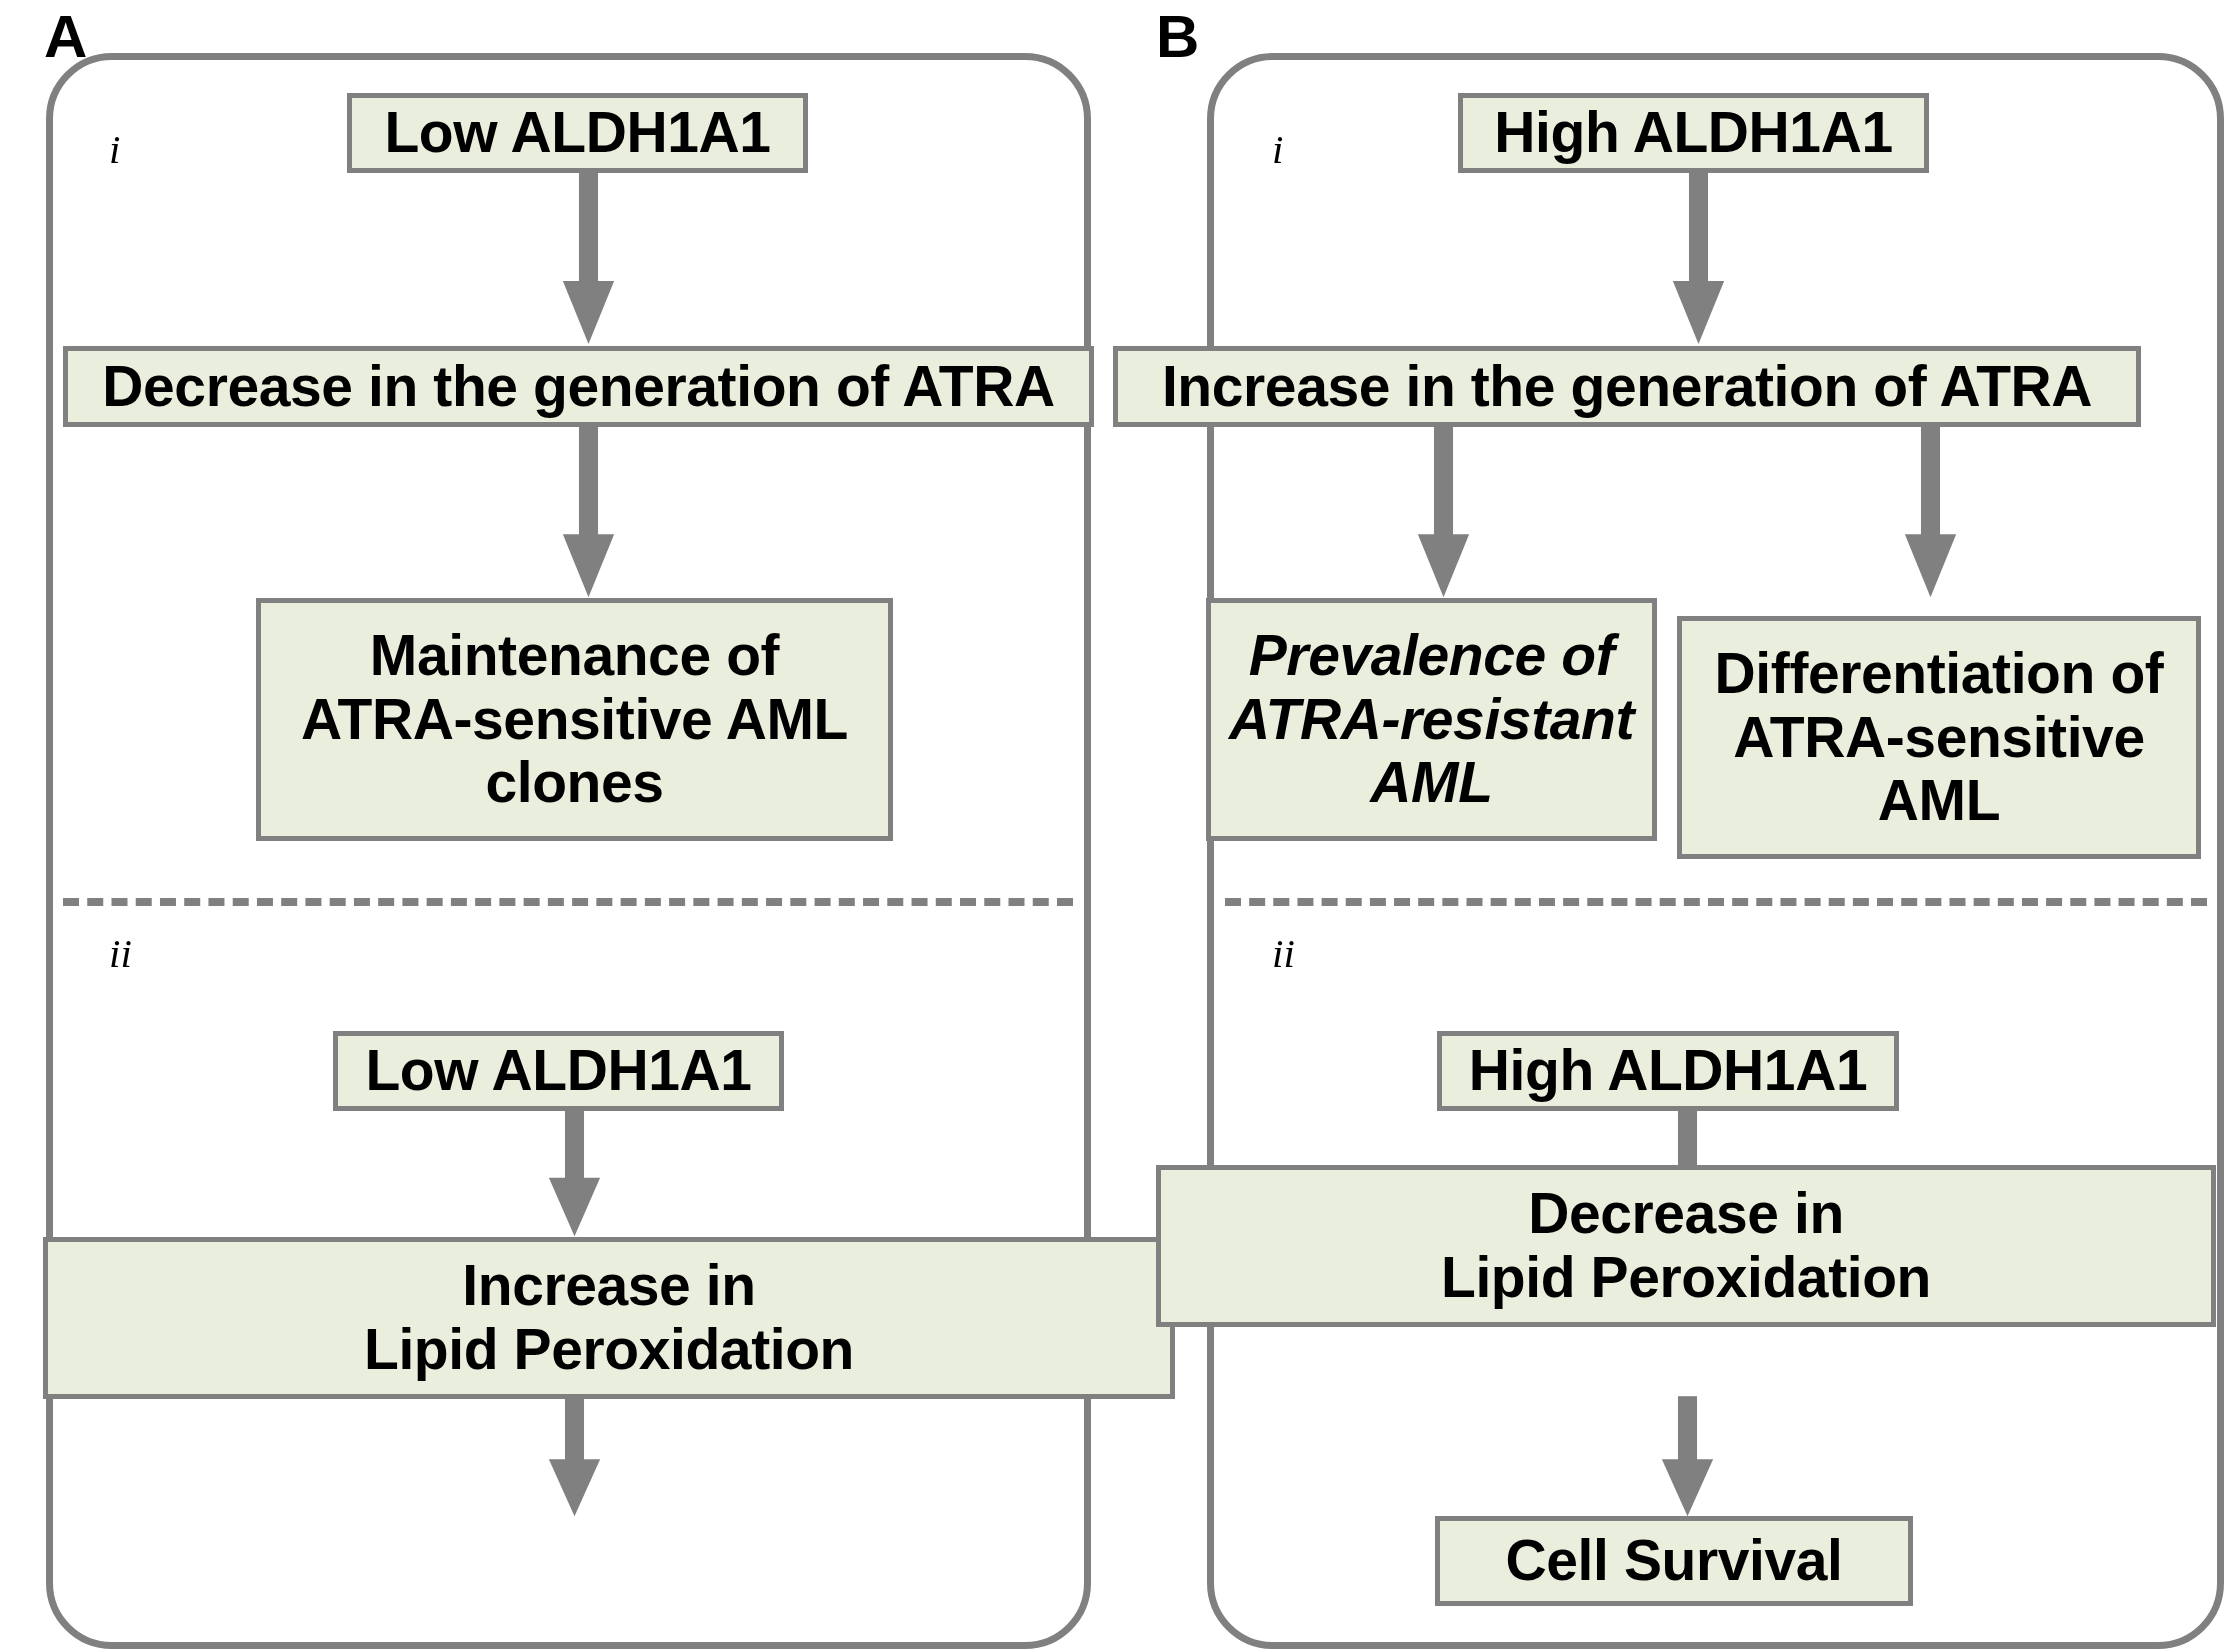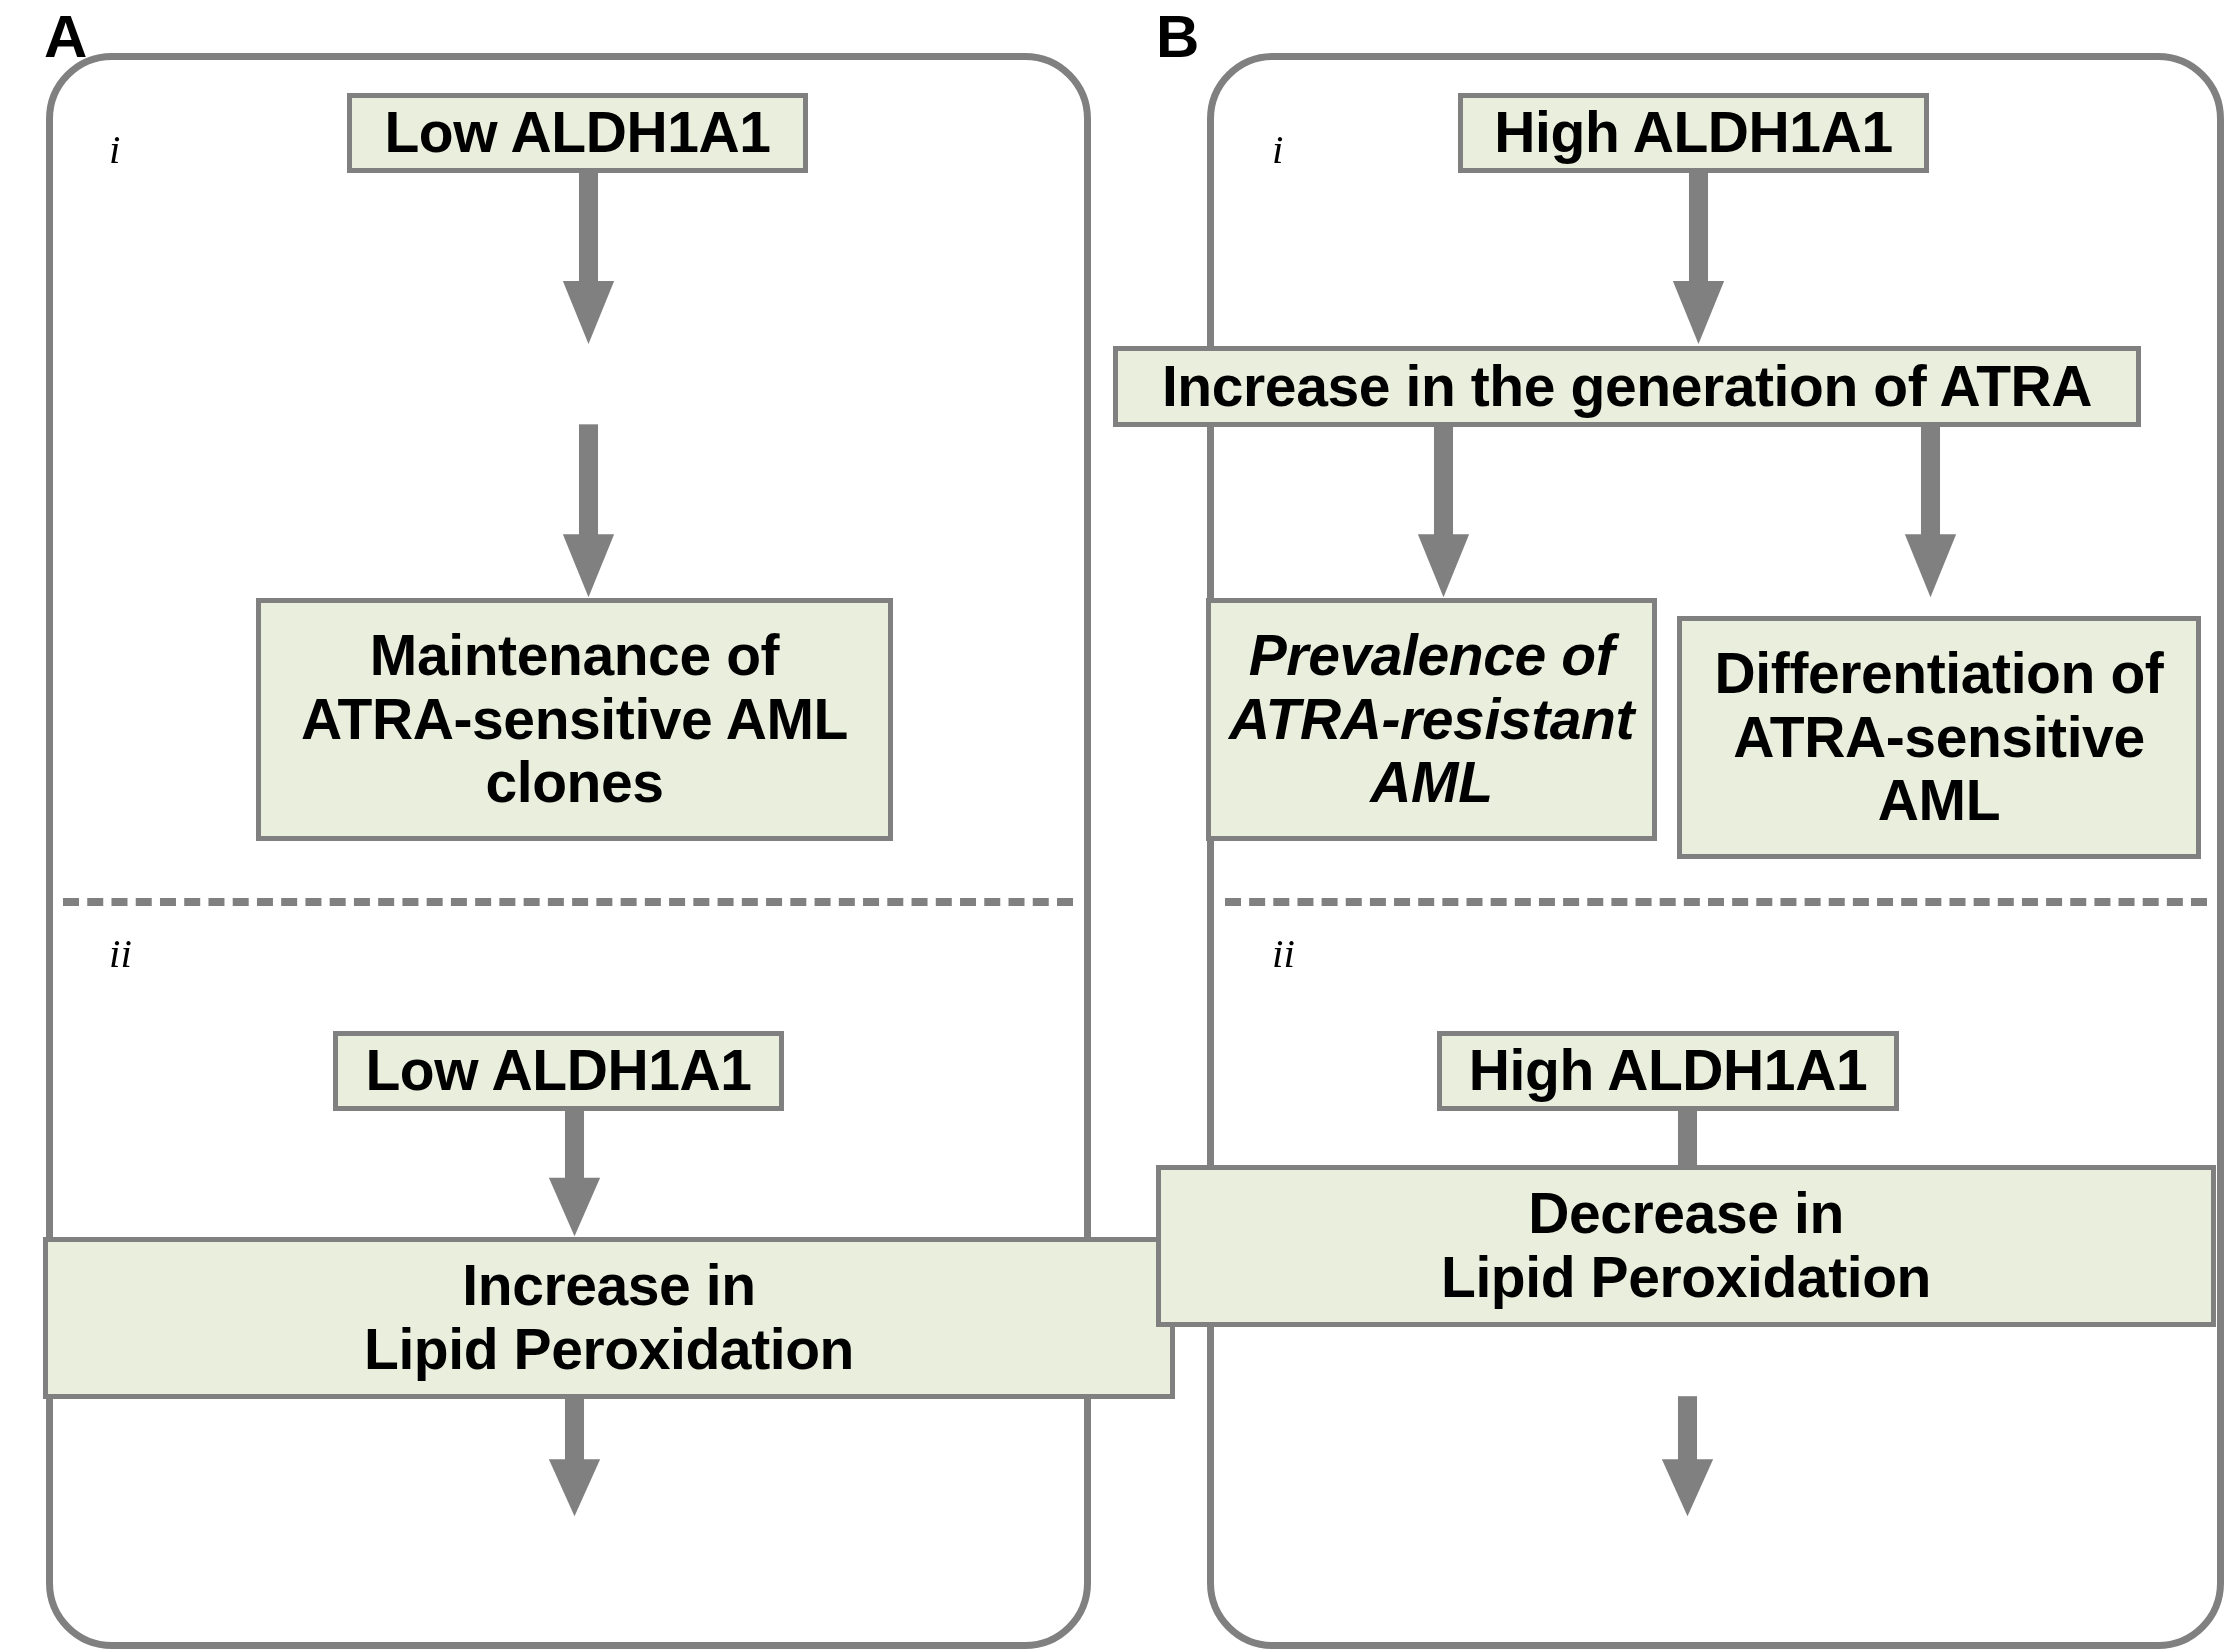--- a/index.html
+++ b/index.html
@@ -128,20 +128,21 @@
 
   <div class="node" id="a-low-aldh">Low ALDH1A1</div>
 
   <div class="arrow" id="arr-a-1">
     <svg width="63" height="177" viewBox="0 0 86 240" xmlns="http://www.w3.org/2000/svg">
       <rect x="30" y="0" width="26" height="160" fill="#808080"></rect>
       <polygon points="8,152 78,152 43,238" fill="#808080"></polygon>
     </svg>
   </div>
 
+  <div class="node" id="a-decrease">Decrease in the generation of ATRA</div>
 
   <div class="arrow" id="arr-a-2">
     <svg width="63" height="175" viewBox="0 0 86 238" xmlns="http://www.w3.org/2000/svg">
       <rect x="30" y="0" width="26" height="158" fill="#808080"></rect>
       <polygon points="8,150 78,150 43,236" fill="#808080"></polygon>
     </svg>
   </div>
 
   <div class="node" id="a-maintenance">Maintenance of
 ATRA-sensitive AML
@@ -226,15 +227,16 @@
   <div class="node" id="b-decrease-lp">Decrease in
 Lipid Peroxidation</div>
 
   <div class="arrow" id="arr-b-5">
     <svg width="63" height="122" viewBox="0 0 86 166" xmlns="http://www.w3.org/2000/svg">
       <rect x="30" y="0" width="26" height="92" fill="#808080"></rect>
       <polygon points="8,86 78,86 43,164" fill="#808080"></polygon>
     </svg>
   </div>
 
+  <div class="node" id="b-cell-surv">Cell Survival</div>
 
 </div>
 
 
 </body></html>

